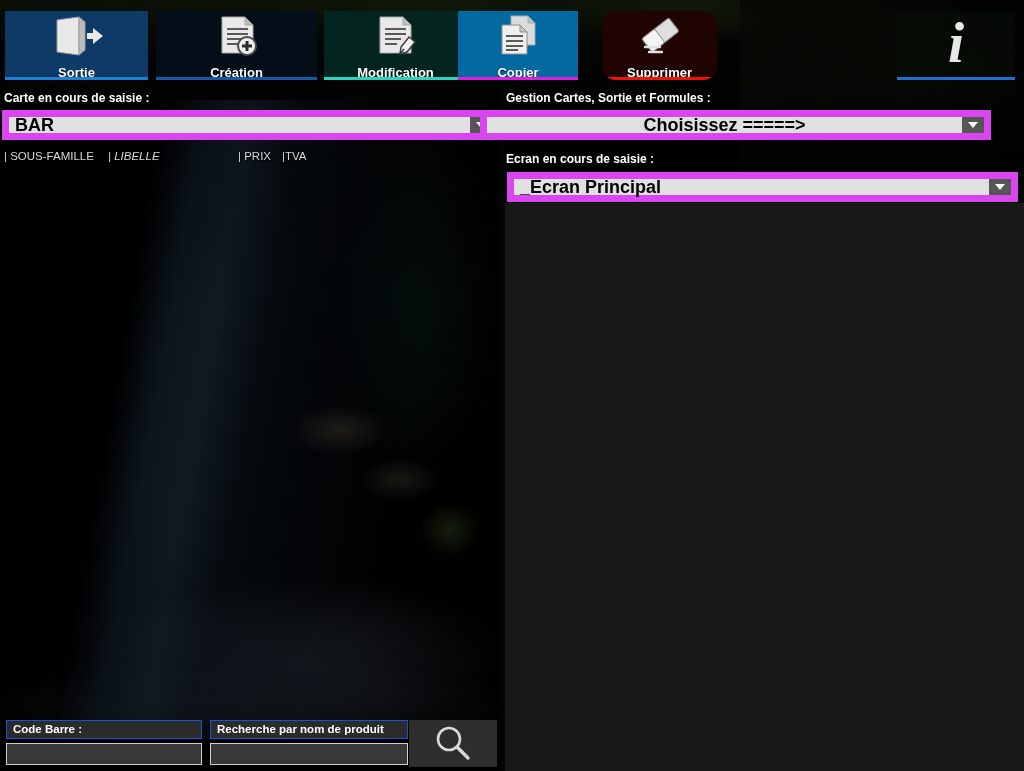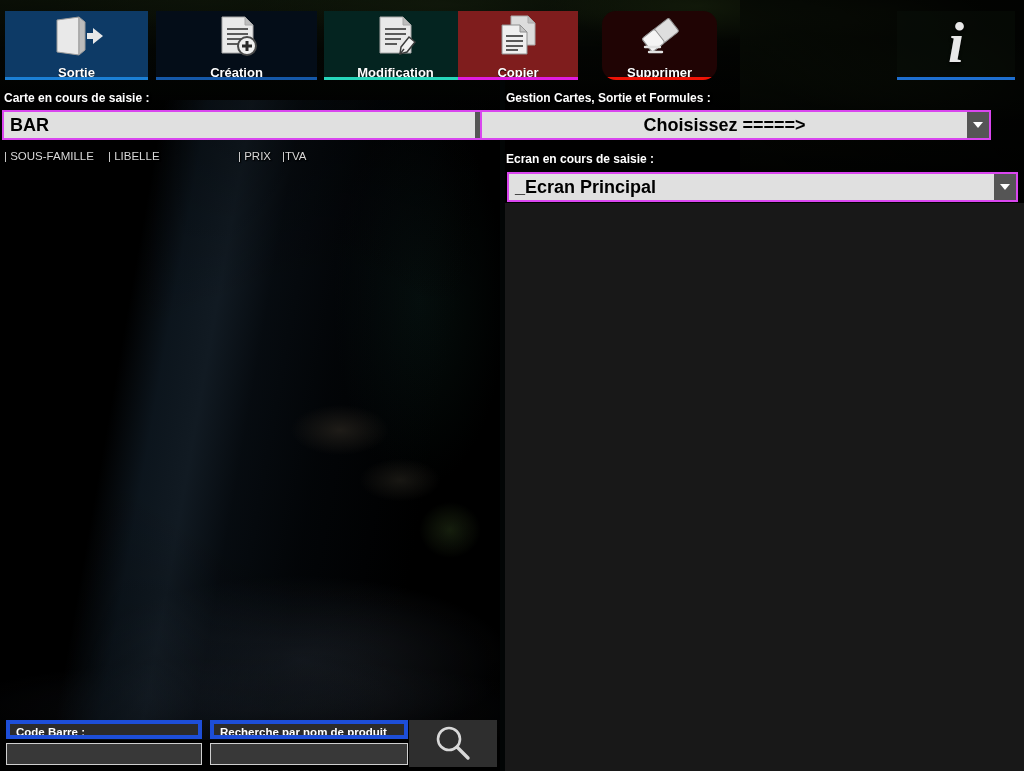--- a/index.html
+++ b/index.html
@@ -67,68 +67,68 @@
     text-shadow:0 1px 1px rgba(0,0,0,.9);
   }
   .tbtn .accent{position:absolute;left:0;bottom:0;width:100%;height:3px;}
 
   .b-sortie{left:5px;width:143px;background:#0d3a66;}
   .b-sortie .accent{background:#1b7fd4;}
   .b-creation{left:156px;width:161px;background:#040d18;}
   .b-creation .accent{background:#1558a8;}
   .b-modif{left:324px;width:143px;background:#042420;}
   .b-modif .accent{background:#27d6bb;}
-  .b-copier{left:458px;width:120px;background:#7f1d1d;}
+  .b-copier{left:458px;width:120px;background:#0369a1;}
   .b-copier .accent{background:#e01ce0;}
   .b-suppr{left:602px;width:115px;background:#200404;border-radius:14px;}
   .b-suppr .accent{background:#ee1306;}
   .b-info{left:897px;width:118px;background:rgba(12,24,14,.30);}
   .b-info .accent{background:#1e6fd0;}
   .b-info .iglyph{
     color:#e8e8e8;font-family:"Liberation Serif", serif;font-style:italic;
     font-size:58px;line-height:60px;font-weight:bold;
     text-shadow:0 2px 3px rgba(0,0,0,.9);
     margin-top:2px;
   }
 
   
   .lbl-sec{
     position:absolute;color:#ffffff;font-size:12px;font-weight:bold;
     text-shadow:1px 1px 1px #000, 0 0 3px #000;white-space:nowrap;
   }
   .combo{
     position:absolute;box-sizing:border-box;
-    background:#e0e0e0;border:2px solid #d946ef;
+    background:#e0e0e0;border:7px solid #d946ef;
     display:flex;align-items:center;cursor:pointer;
   }
   .combo .val{flex:1;color:#000;font-size:18px;font-weight:bold;padding-left:6px;white-space:nowrap;overflow:hidden;}
   .combo .val.ctr{text-align:center;padding-left:0;}
   .combo .arw{
     width:22px;align-self:stretch;background:#555555;
     display:flex;align-items:center;justify-content:center;
   }
   .combo .arw i{
     display:block;width:0;height:0;border-left:5px solid transparent;
     border-right:5px solid transparent;border-top:6px solid #ffffff;
   }
 
   .colhdr{position:absolute;left:0;top:150px;width:500px;height:16px;white-space:nowrap;}
   .colhdr span{
     position:absolute;color:#d8d8d8;font-size:11.5px;
     text-shadow:1px 1px 1px #000,0 0 2px #000;
   }
-  .c1{left:4px;} .c2{left:108px;} .c3{left:238px;} .c4{left:282px;}
+  .c1{left:4px;} .c2{left:108px;font-style:italic;} .c3{left:238px;} .c4{left:282px;}
 
   .listarea{position:absolute;left:0;top:168px;width:500px;height:545px;}
 
   
   .searchbar{position:absolute;left:0;top:716px;width:500px;height:55px;}
   .fld{position:absolute;box-sizing:border-box;}
   .fld .cap{
-    box-sizing:border-box;width:100%;height:19px;background:#2b2b2b;border:4px solid #1d4ed8;
+    box-sizing:border-box;width:100%;height:19px;background:#2b2b2b;border:1px solid #1d4ed8;
     color:#ffffff;font-size:11.5px;font-weight:bold;padding:2px 0 0 6px;white-space:nowrap;overflow:hidden;
   }
   .fld .inp{
     box-sizing:border-box;width:100%;height:22px;margin-top:4px;background:#383838;
     border:1px solid #cfcfcf;outline:none;color:#fff;font-size:12px;padding:0 4px;
     font-family:"Liberation Sans", sans-serif;
   }
   .f-code{left:6px;top:4px;width:196px;}
   .f-name{left:210px;top:4px;width:198px;}
   .searchbtn{

